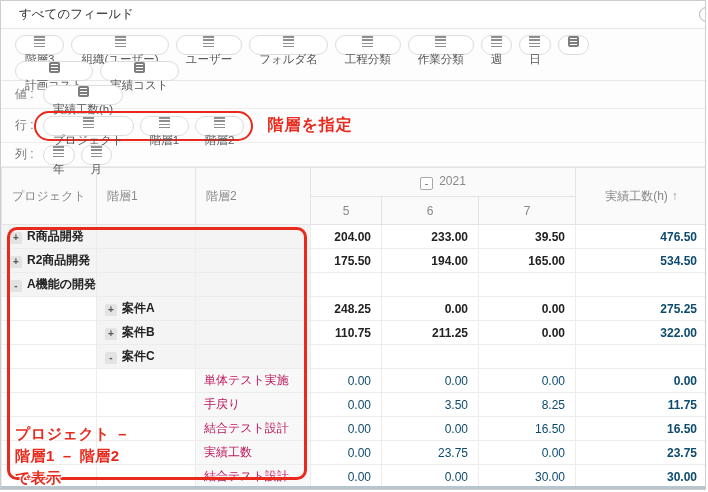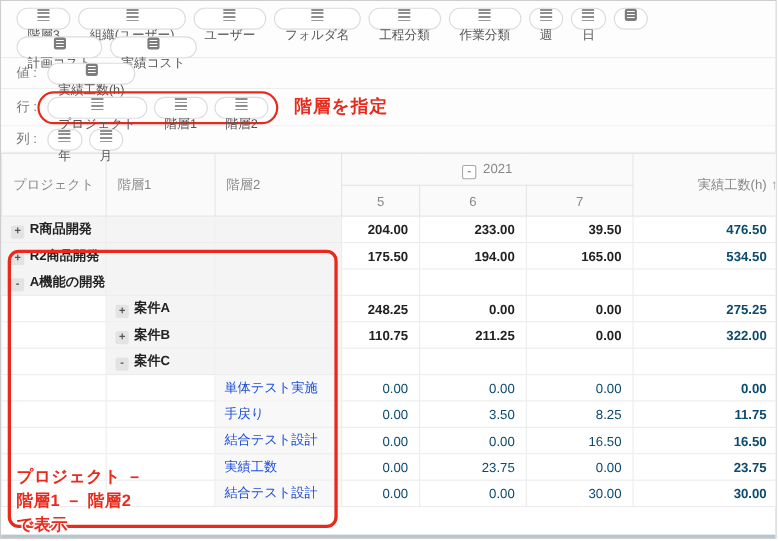--- a/index.html
+++ b/index.html
@@ -34,51 +34,55 @@
   .callout-text { margin-left:14px; font-size:16px; font-weight:bold; color:#e8291c; letter-spacing:1px;
       text-shadow:-1px -1px 0 #fff,1px -1px 0 #fff,-1px 1px 0 #fff,1px 1px 0 #fff,0 0 3px #fff; }
 
   
   table.pivot { width:706px; border-collapse:collapse; table-layout:fixed; background:#fff; }
   .pivot th, .pivot td { border:1px solid #ececec; font-size:12px; overflow:hidden; white-space:nowrap; }
   .pivot thead th { background:#fafafa; color:#888; font-weight:normal; border-color:#e4e4e4; }
   .th-lab { text-align:left; padding-left:10px; }
   .th-year { height:29px; text-align:center; }
   .th-month { height:28px; text-align:center; font-size:12.5px; }
-  .th-total { text-align:right; }
+  .th-total { text-align:center; }
   .year-toggle { display:inline-block; width:13px; height:13px; line-height:11px; text-align:center;
                  border:1px solid #a8a8a8; border-radius:2px; background:#fff; color:#666;
                  font-size:11px; margin-right:6px; vertical-align:-2px; cursor:pointer; }
   .sort-arrow { color:#999; margin-left:4px; }
 
   .pivot tbody tr { height:24px; }
   .pivot td.lab { text-align:left; padding-left:8px; color:#333; }
   .pivot td.val, .pivot td.tot { text-align:right; padding-right:10px; color:#0c4a6e; }
   tr.grp td.lab, tr.grp td.val { font-weight:bold; color:#222; }
   tr.grp td.fill { background:#f4f4f4; }
   tr.leaf td.fill { background:#f8f8f8; }
-  tr.leaf td.lab { font-weight:normal; color:#1d4ed8; }
+  tr.leaf td.lab { font-weight:normal; color:#be185d; }
   td.tot { font-weight:bold; color:#1b1b1b; }
   .exp { display:inline-block; width:12px; height:12px; line-height:11px; text-align:center;
          background:#e3e3e3; color:#555; font-size:10px; border-radius:2px; margin-right:5px;
          vertical-align:-1px; cursor:pointer; }
 
   
   .tbl-callout-box { position:absolute; left:6px; top:226px; width:300px; height:253px;
       border:3px solid #e8291c; border-radius:10px; pointer-events:none; z-index:5; }
   .tbl-callout-text { position:absolute; left:14px; top:383px; z-index:6; pointer-events:none;
       font-size:15px; font-weight:bold; color:#e8291c; line-height:1.45; letter-spacing:0.5px;
       text-shadow:-1px -1px 0 #fff,1px -1px 0 #fff,-1px 1px 0 #fff,1px 1px 0 #fff,0 0 3px #fff;margin-top:39px; }
   .bottom-strip { position:absolute; left:0; right:0; bottom:0; height:3px; background:#b7c6ce; z-index:4; }
 </style>
 </head>
 <body>
 
 <div class="app">
 
+  <div class="titlebar">
+    <span>すべてのフィールド</span>
+    <span class="corner-circle"></span>
+  </div>
 
   <div class="fields">
     <div class="chip-row">
         <span class="chip">
           <span class="icon-dim"></span>
           <span>階層3</span>
         </span>
         <span class="chip">
           <span class="icon-dim"></span>
           <span>組織(ユーザー)</span>

